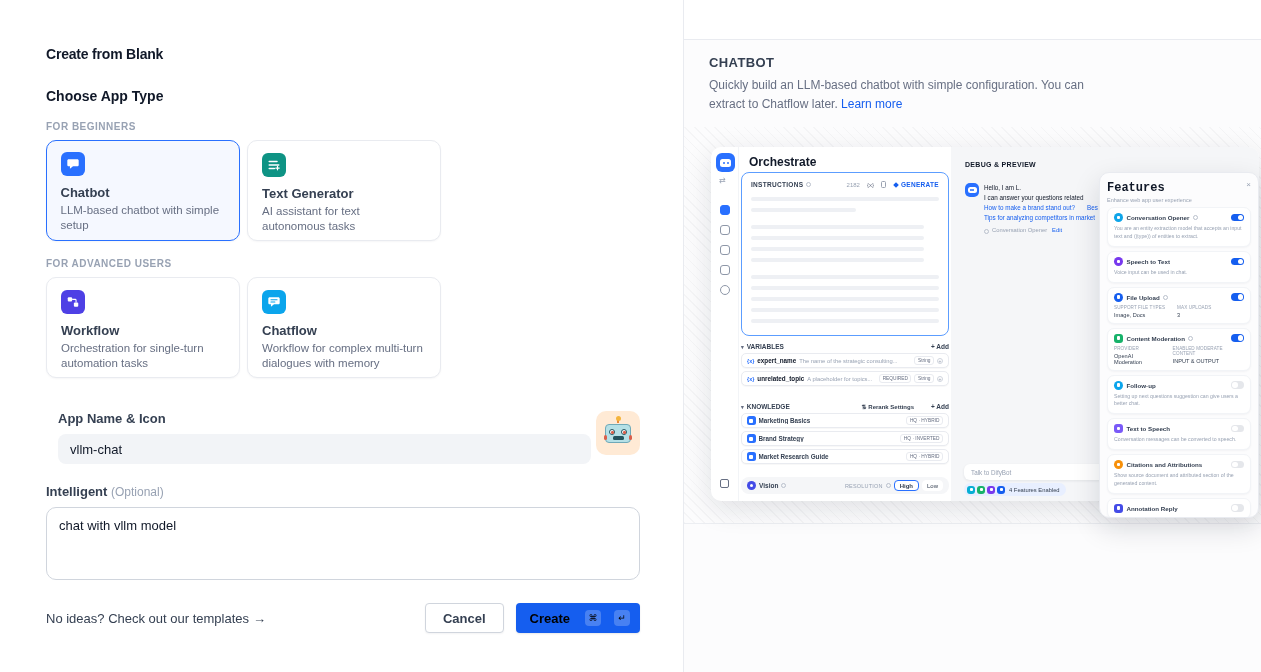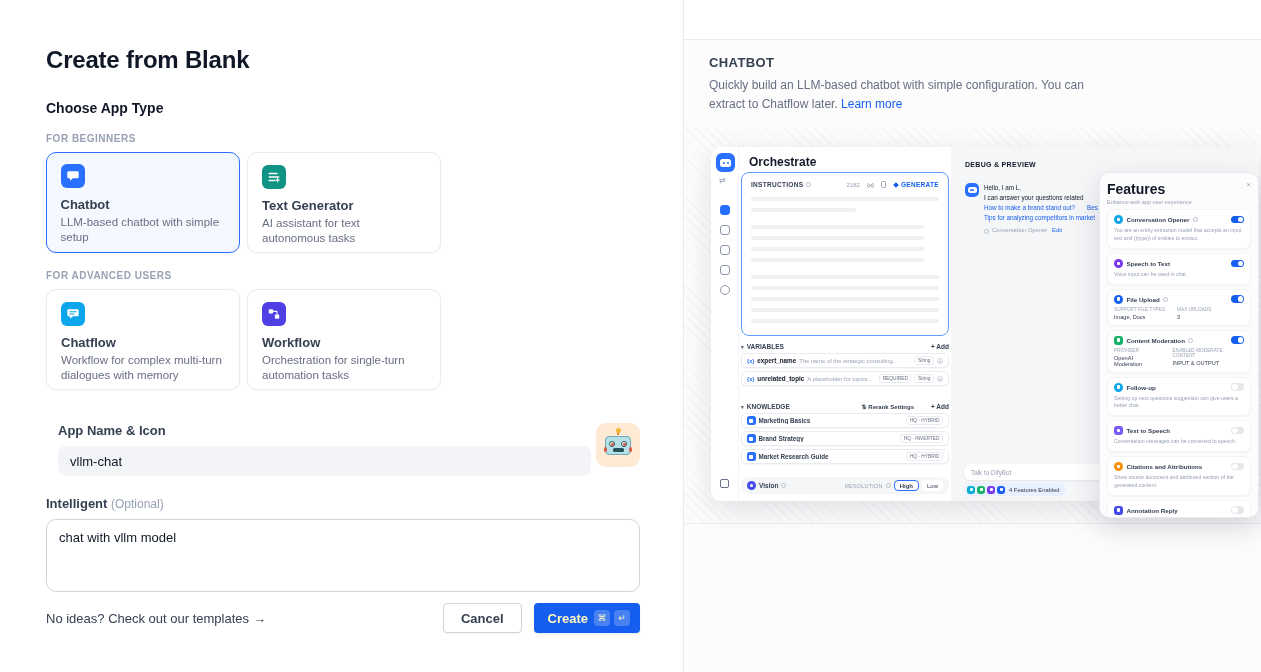--- a/index.html
+++ b/index.html
@@ -4,21 +4,21 @@
 <style>
   * { margin:0; padding:0; box-sizing:border-box; }
   html,body { width:1261px; height:672px; overflow:hidden; }
   body { font-family:"Liberation Sans", sans-serif; background:#fff; color:#101828; }
   .app { position:relative; width:1261px; height:672px; display:flex; }
   .corner-arc { position:absolute; left:8px; top:8px; width:16px; height:16px;
     border-top:1.5px solid #d0d5dd; border-left:1.5px solid #d0d5dd; border-radius:14px 0 0 0; }
 
   
   .left { width:683px; height:672px; background:#fff; padding:46px 43px 0 46px; position:relative; flex:none; }
-  .modal-title { font-size:24px; font-weight:bold; color:#101828; letter-spacing:-.2px; }
+  .modal-title { font-size:14px; font-weight:bold; color:#101828; letter-spacing:-.2px; }
   .choose-label { margin-top:26px; font-size:14px; font-weight:bold; color:#101828; }
   .group-label { margin-top:17px; font-size:10px; font-weight:bold; color:#98a2b3; letter-spacing:.5px; }
   .cards { display:flex; gap:7px; margin-top:8px; }
   .card { width:194px; height:101px; background:#fff; border:1px solid #e9ebf0; border-radius:10px;
     padding:12px 14px; cursor:pointer; box-shadow:0 1px 2px rgba(16,24,40,.04); }
   .card.selected { border:1.5px solid #2970ff; background:#f5f8ff; padding:11px 13.5px; }
   .card-icon { width:24px; height:24px; border-radius:6px; display:flex; align-items:center; justify-content:center; }
   .card-icon svg { display:block; }
   .card-name { margin-top:9px; font-size:13px; font-weight:bold; color:#354052; }
   .card-desc { margin-top:3px; font-size:11.5px; color:#676f83; line-height:1.32; }
@@ -42,21 +42,21 @@
   .robot .mouth { position:absolute; left:7px; bottom:2px; width:11px; height:4px; background:#24535e; border-radius:1.5px; }
   .desc-block { margin-top:20px; }
   .desc-textarea { margin-top:8px; width:594px; height:73px; background:#fff; border:1px solid #d0d5dd; border-radius:10px;
     padding:9px 12px; font-size:13px; color:#101828; resize:none; outline:none; font-family:"Liberation Sans",sans-serif; line-height:1.4; }
   .footer { position:absolute; left:46px; right:43px; bottom:39px; display:flex; align-items:center; justify-content:space-between; }
   .templates-link { font-size:13px; color:#354052; cursor:pointer; }
   .templates-link .arr { margin-left:4px; }
   .footer-btns { display:flex; gap:12px; }
   .btn { height:30px; border-radius:4px; font-size:13px; font-weight:bold; display:flex; align-items:center; cursor:pointer; font-family:"Liberation Sans",sans-serif; }
   .btn-cancel { padding:0 17px; background:#fff; border:1px solid #d0d5dd; color:#354052; box-shadow:0 1px 2px rgba(16,24,40,.05); }
-  .btn-create { padding:0 10px 0 14px; background:#155eef; border:none; color:#fef9c3; gap:6px; box-shadow:0 1px 2px rgba(16,24,40,.1); }
+  .btn-create { padding:0 10px 0 14px; background:#155eef; border:none; color:#000000; gap:15px; box-shadow:0 1px 2px rgba(16,24,40,.1); }
   .keycap { width:16px; height:16px; background:rgba(255,255,255,.22); border-radius:4px; font-size:9px; font-weight:normal;
     display:flex; align-items:center; justify-content:center; }
   .keycap + .keycap { margin-left:-2px; }
 
   
   .right { width:578px; height:672px; background:#fcfcfd; border-left:1px solid #e9ebf0; flex:none; display:flex; flex-direction:column; }
   .right-topbar { height:40px; background:#fff; border-bottom:1px solid #e9ebf0; flex:none; }
   .right-head { padding:15px 25px 14px; flex:none; }
   .ph-title { font-size:13px; font-weight:bold; color:#354052; letter-spacing:.4px; }
   .ph-desc { margin-top:6px; font-size:12px; color:#676f83; line-height:1.55; width:405px; }
@@ -150,21 +150,21 @@
     box-shadow:0 1px 3px rgba(16,24,40,.08); display:flex; align-items:center; padding:0 7px; font-size:6.3px; color:#98a2b3; }
   .feat-pill { position:absolute; left:13px; bottom:5px; height:13px; background:#e8efff; border-radius:7px;
     display:flex; align-items:center; gap:2px; padding:0 6px 0 3px; }
   .fdot { width:8px; height:8px; border-radius:3px; position:relative; }
   .fdot::after { content:""; position:absolute; left:2.5px; top:2.5px; width:3px; height:3px; background:#fff; border-radius:1px; }
   .feat-pill-label { font-size:5.8px; color:#354052; margin-left:2px; white-space:nowrap; }
 
   .features { position:absolute; left:415px; top:45px; width:160px; height:346px; background:#fcfcfd;
     border:1px solid #e9ebf0; border-radius:10px; box-shadow:0 10px 28px rgba(16,24,40,.14); padding:8px 7px; overflow:hidden; z-index:5; }
   .f-head { display:flex; align-items:flex-start; }
-  .f-title { font-size:14px; font-weight:bold; color:#101828; }
+  .f-title { font-size:12px; font-weight:bold; color:#101828;font-family:Liberation Mono, monospace; }
   .f-close { margin-left:auto; font-size:8px; color:#98a2b3; cursor:pointer; line-height:1; }
   .f-sub { margin-top:2px; font-size:5.5px; color:#98a2b3; }
   .f-item { margin-top:4px; background:#fff; border:1px solid #f2f4f7; border-radius:7px; padding:5px 6px; box-shadow:0 1px 2px rgba(16,24,40,.04); }
   .f-row { display:flex; align-items:center; gap:3.5px; }
   .f-ico { width:9px; height:9px; border-radius:50%; position:relative; flex:none; }
   .f-ico.sq { border-radius:3px; }
   .f-ico::after { content:""; position:absolute; left:2.8px; top:2.8px; width:3.5px; height:3.5px; background:#fff; border-radius:1px; }
   .f-name { font-size:6.2px; font-weight:bold; color:#354052; white-space:nowrap; }
   .f-toggle { margin-left:auto; width:13px; height:7.5px; border-radius:4px; position:relative; flex:none; cursor:pointer; }
   .f-toggle.on { background:#155eef; }
@@ -205,39 +205,39 @@
             </svg>
         </div>
         <div class="card-name">Text Generator</div>
         <div class="card-desc">AI assistant for text autonomous tasks</div>
       </div>
     </div>
 
     <div class="group-label">FOR ADVANCED USERS</div>
     <div class="cards">
       <div class="card">
-        <div class="card-icon" style="background-color: rgb(11, 165, 236);">
-          <svg width="14" height="14" viewBox="0 0 16 16">
-              <path fill="#fff" d="M3 2.5h10c.8 0 1.5.7 1.5 1.5v5c0 .8-.7 1.5-1.5 1.5H8l-3.5 3v-3H3c-.8 0-1.5-.7-1.5-1.5V4c0-.8.7-1.5 1.5-1.5z"></path>
-              <path d="M4.5 5.5h7M4.5 8h4.5" stroke="#0ba5ec" stroke-width="1.2" stroke-linecap="round"></path>
-            </svg>
-        </div>
-        <div class="card-name">Chatflow</div>
-        <div class="card-desc">Workflow for complex multi-turn dialogues with memory</div>
-      </div>
-      <div class="card">
         <div class="card-icon" style="background-color: rgb(78, 64, 229);">
           <svg width="14" height="14" viewBox="0 0 16 16">
               <rect x="2" y="2.5" width="5" height="5" rx="1.2" fill="#fff"></rect>
               <rect x="9" y="8.5" width="5" height="5" rx="1.2" fill="#fff"></rect>
               <path d="M7 5h3.5a1 1 0 011 1v2.5" stroke="#fff" stroke-width="1.2" fill="none"></path>
             </svg>
         </div>
         <div class="card-name">Workflow</div>
         <div class="card-desc">Orchestration for single-turn automation tasks</div>
+      </div>
+      <div class="card">
+        <div class="card-icon" style="background-color: rgb(11, 165, 236);">
+          <svg width="14" height="14" viewBox="0 0 16 16">
+              <path fill="#fff" d="M3 2.5h10c.8 0 1.5.7 1.5 1.5v5c0 .8-.7 1.5-1.5 1.5H8l-3.5 3v-3H3c-.8 0-1.5-.7-1.5-1.5V4c0-.8.7-1.5 1.5-1.5z"></path>
+              <path d="M4.5 5.5h7M4.5 8h4.5" stroke="#0ba5ec" stroke-width="1.2" stroke-linecap="round"></path>
+            </svg>
+        </div>
+        <div class="card-name">Chatflow</div>
+        <div class="card-desc">Workflow for complex multi-turn dialogues with memory</div>
       </div>
     </div>
 
     <div class="name-block">
       <div class="form-label">App Name &amp; Icon</div>
       <input class="name-input" type="text" value="vllm-chat" style="">
       <button class="emoji-btn" style="background-color: rgb(255, 234, 213);">
         <span class="robot">
           <span class="antenna"></span>
           <span class="head">

